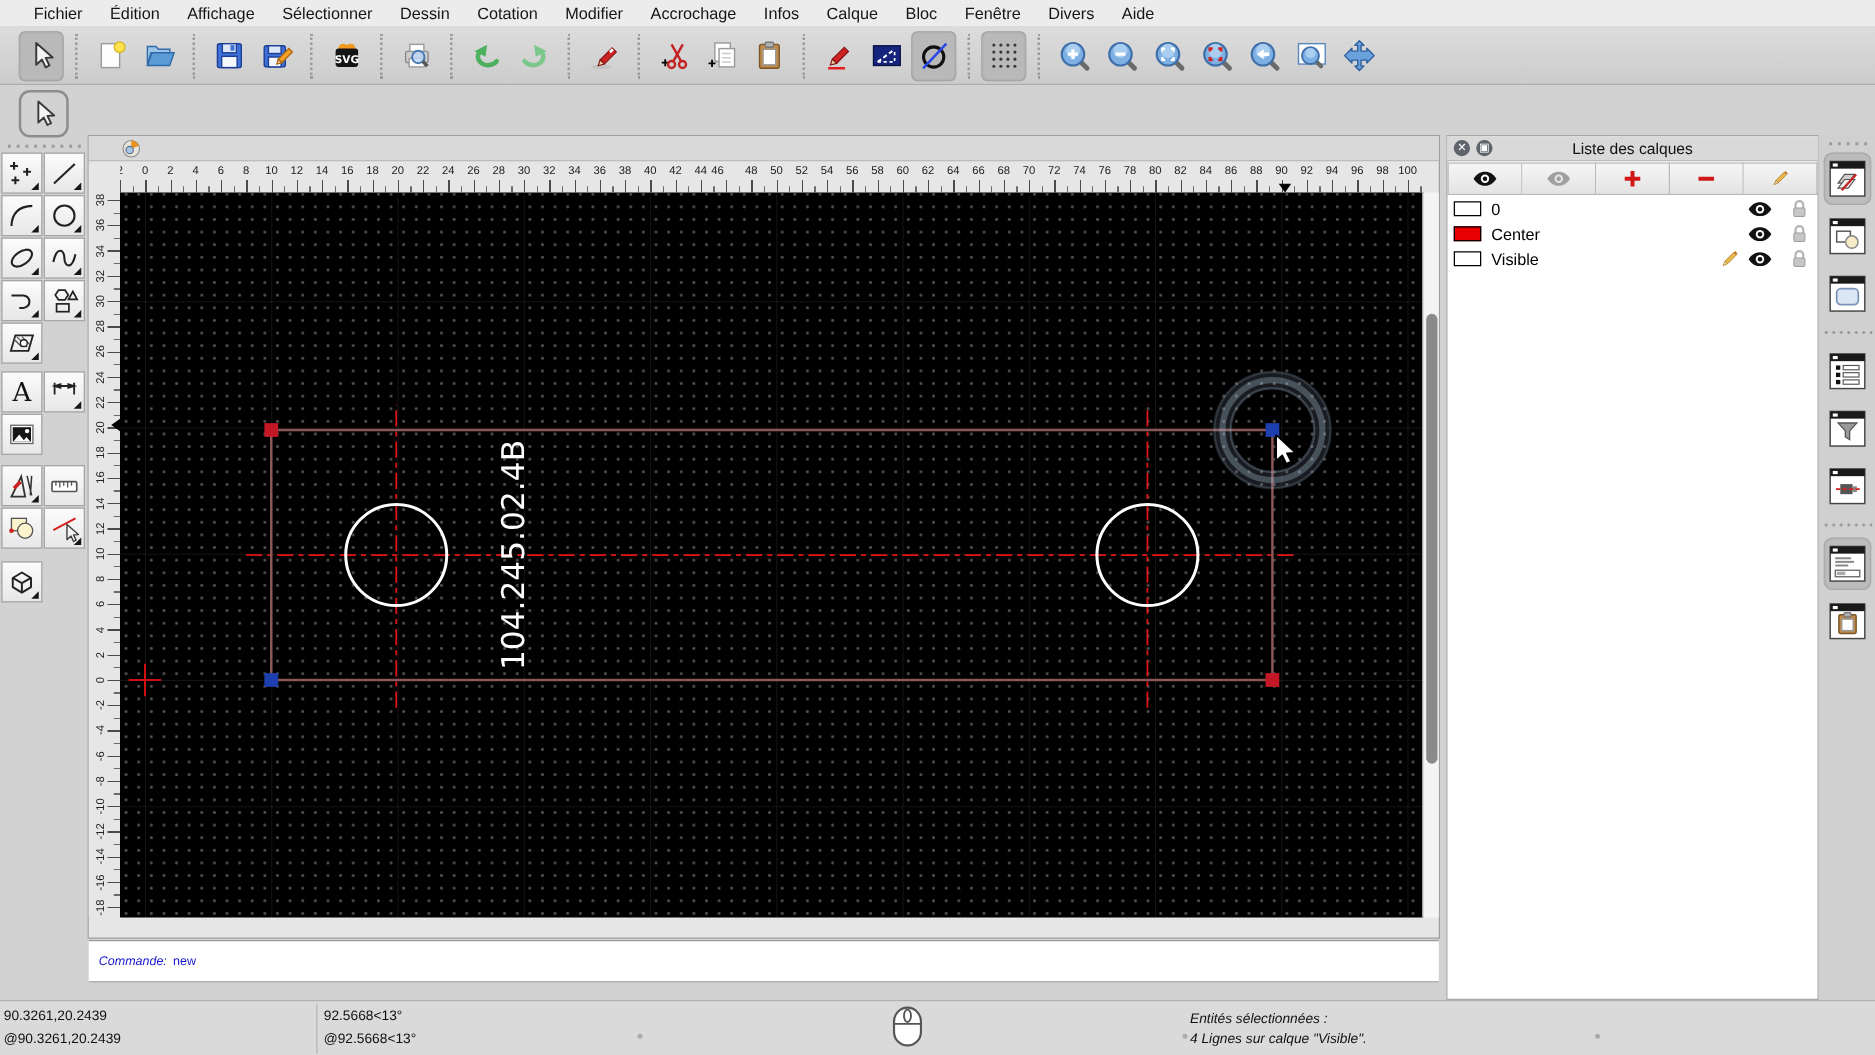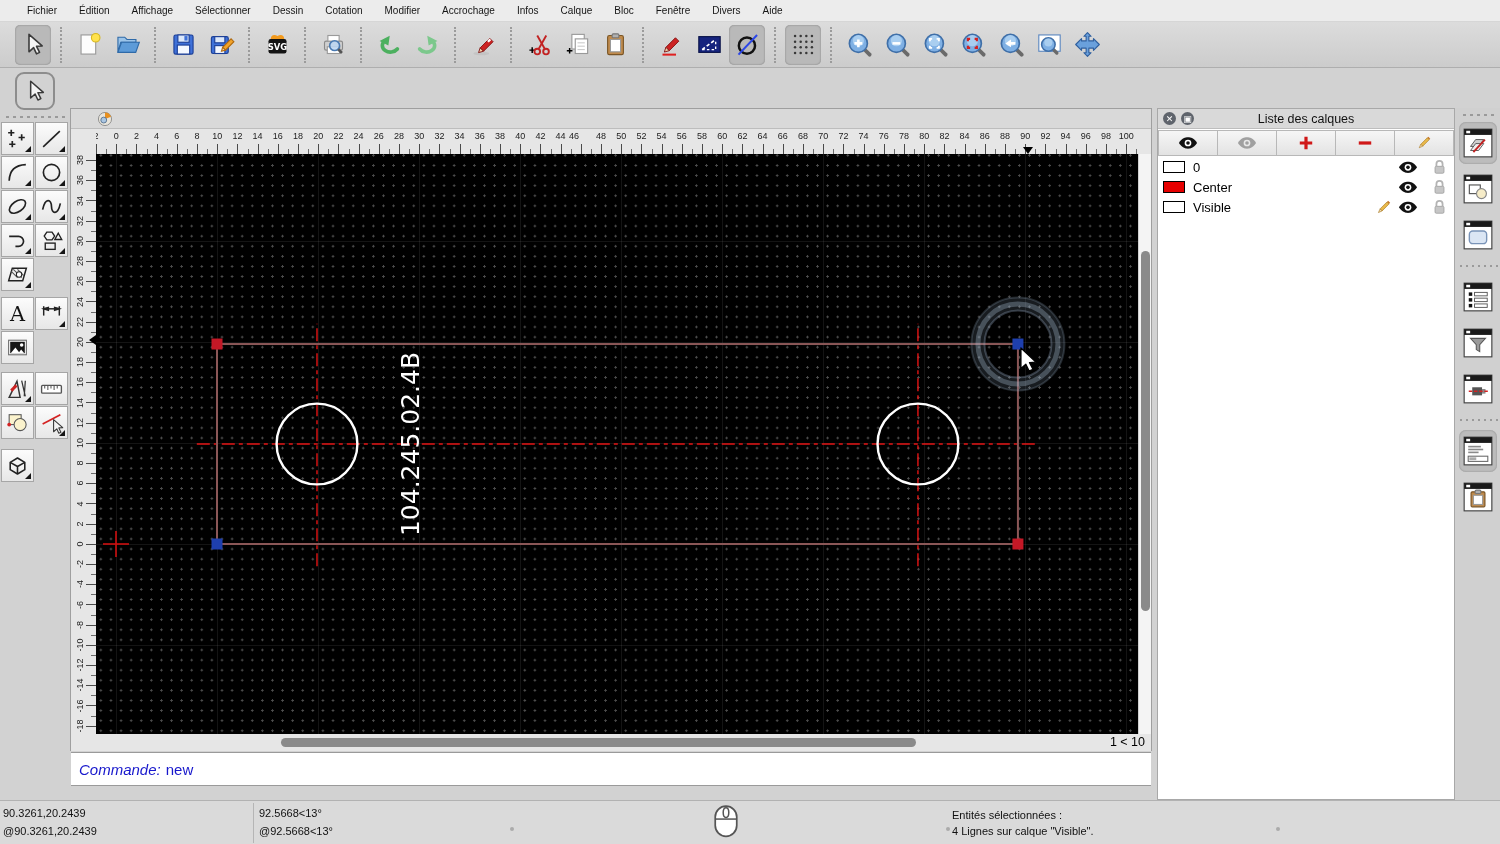--- a/index.html
+++ b/index.html
@@ -3,21 +3,21 @@
 <meta charset="utf-8">
 <style>
   * { margin:0; padding:0; box-sizing:border-box; }
   html,body { width:1500px; height:844px; overflow:hidden; }
   body { font-family:"Liberation Sans","DejaVu Sans",sans-serif; background:#d2d2d2; position:relative; }
   #app { position:absolute; inset:0; }
 
   
   .menubar { position:absolute; left:0; top:0; width:1500px; height:22px; background:#ececec;
              display:flex; align-items:center; padding-left:16px; border-bottom:1px solid #d6d6d6; }
-  .menu-item { font-size:10px; color:#151515; padding:0 11px; white-space:nowrap; }
+  .menu-item { font-size:13px; color:#151515; padding:0 11px; white-space:nowrap; }
 
   
   .toolbar { position:absolute; left:0; top:22px; width:1500px; height:46px;
              background:linear-gradient(#dcdcdc,#cccccc); border-bottom:1px solid #aeaeae;
              display:flex; align-items:center; padding-left:14px; }
   .tbtn { width:36px; height:40px; display:flex; align-items:center; justify-content:center; border-radius:5px; flex:none; margin:0 1px;}
   .tbtn svg { width:27px; height:27px; }
   .tbtn.active { background:#b9b9b9; box-shadow:inset 0 0 2px rgba(0,0,0,.35); }
   .tsep { width:2px; height:36px; border-left:2px dotted #9b9b9b; margin:0 8px; flex:none; }
 
@@ -74,21 +74,21 @@
   .parttext { fill:#fff; font:25px "DejaVu Sans",sans-serif; text-anchor:middle; }
   .vscroll { position:absolute; right:0; top:45px; width:13px; height:580px; background:#f4f4f4; border-left:1px solid #d0d0d0; }
   .vthumb { position:absolute; left:2px; width:9px; border-radius:5px; background:#8a8a8a; }
   .hscroll-row { position:absolute; left:0; top:626px; width:100%; height:16px; background:#e6e6e6; }
   .hthumb { position:absolute; top:3px; height:9px; border-radius:5px; background:#8a8a8a; }
   .zoomlabel { position:absolute; right:6px; top:0px; font-size:12.5px; color:#000; }
 
   
   .cmd-history { position:absolute; left:0; top:643px; width:100%; height:34px; background:#fff;
       border-top:1px solid #9a9a9a; border-bottom:1px solid #9a9a9a; display:flex; align-items:center;
-      font-size:15px; color:#1818cc; padding-left:8px; }
+      font-size:10px; color:#1818cc; padding-left:8px; }
   .cmd-history .lbl { font-style:italic; margin-right:5px; }
   .cmd-row { position:absolute; left:0; top:667px; width:100%; height:26px; background:#e4e4e4;
       display:flex; align-items:center; font-size:12.5px; color:#111; }
   .cmd-row .lbl { margin-left:8px; margin-right:8px; white-space:nowrap; }
   .cmd-input { width:905px; height:19px; border:1px solid #a5a5a5; background:#fff; font:12px "Liberation Sans",sans-serif; padding:0 4px; }
   .cmd-btn { margin-left:6px; width:19px; height:16px; display:flex; align-items:center; justify-content:center; }
 
   
   .layers-panel { position:absolute; left:1157px; top:108px; width:298px; height:692px; background:#fff; border:1px solid #a8a8a8; }
   .lp-title { position:absolute; left:0; top:0; width:100%; height:20px; background:#d9d9d9;
@@ -120,21 +120,21 @@
 
   
   .statusbar { position:absolute; left:0; top:800px; width:1500px; height:44px; background:#dadada; border-top:1px solid #b2b2b2; font-size:11px; color:#111; }
   .st-abs { position:absolute; left:3px; top:6px; }
   .st-rel { position:absolute; left:3px; top:24px; }
   .st-div { position:absolute; left:253px; top:2px; height:40px; border-left:1px solid #b5b5b5; }
   .st-pabs { position:absolute; left:259px; top:6px; }
   .st-prel { position:absolute; left:259px; top:24px; }
   .st-hint { position:absolute; right:802px; top:6px; text-align:right; line-height:16px; }
   .st-mouse { position:absolute; left:712px; top:3px; width:28px; height:36px; }
-  .st-sel { position:absolute; left:952px; top:6px; line-height:16px; }
+  .st-sel { position:absolute; left:952px; top:6px; line-height:16px;font-style:italic; }
   .st-dot { position:absolute; width:4px; height:4px; border-radius:50%; background:#ababab; top:60%; }
 </style>
 </head>
 <body>
 
 <div id="app">
 
   <div class="menubar" id="menubar">
       <div class="menu-item">Fichier</div>
       <div class="menu-item">Édition</div>
@@ -641,24 +641,20 @@
           <rect x="115.5" y="384.5" width="11" height="11" fill="#1e3fae"></rect>
           <rect x="916.43" y="384.5" width="11" height="11" fill="#c41826"></rect>
           <g transform="translate(924.93,194.02)">
             <polygon points="0,0 0,20.5 4.9,16.2 8.2,23 12,21.2 8.6,14.6 15.2,14.2" fill="#fff" stroke="#000" stroke-width="1.3" stroke-linejoin="round"></polygon>
           </g>
         </svg>
       </div>
     <div class="vscroll">
       <div class="vthumb" style="top:97px;height:360px;"></div>
     </div>
-    <div class="hscroll-row">
-      <div class="hthumb" style="left:210px;width:635px;"></div>
-      <span class="zoomlabel">1 &lt; 10</span>
-    </div>
     <div class="cmd-history">
       <span class="lbl">Commande:</span>
       <span>new</span>
     </div>
   </div>
 
   <div class="layers-panel">
     <div class="lp-title">
       <span class="wbtn">✕</span>
       <span class="wbtn">▣</span>

